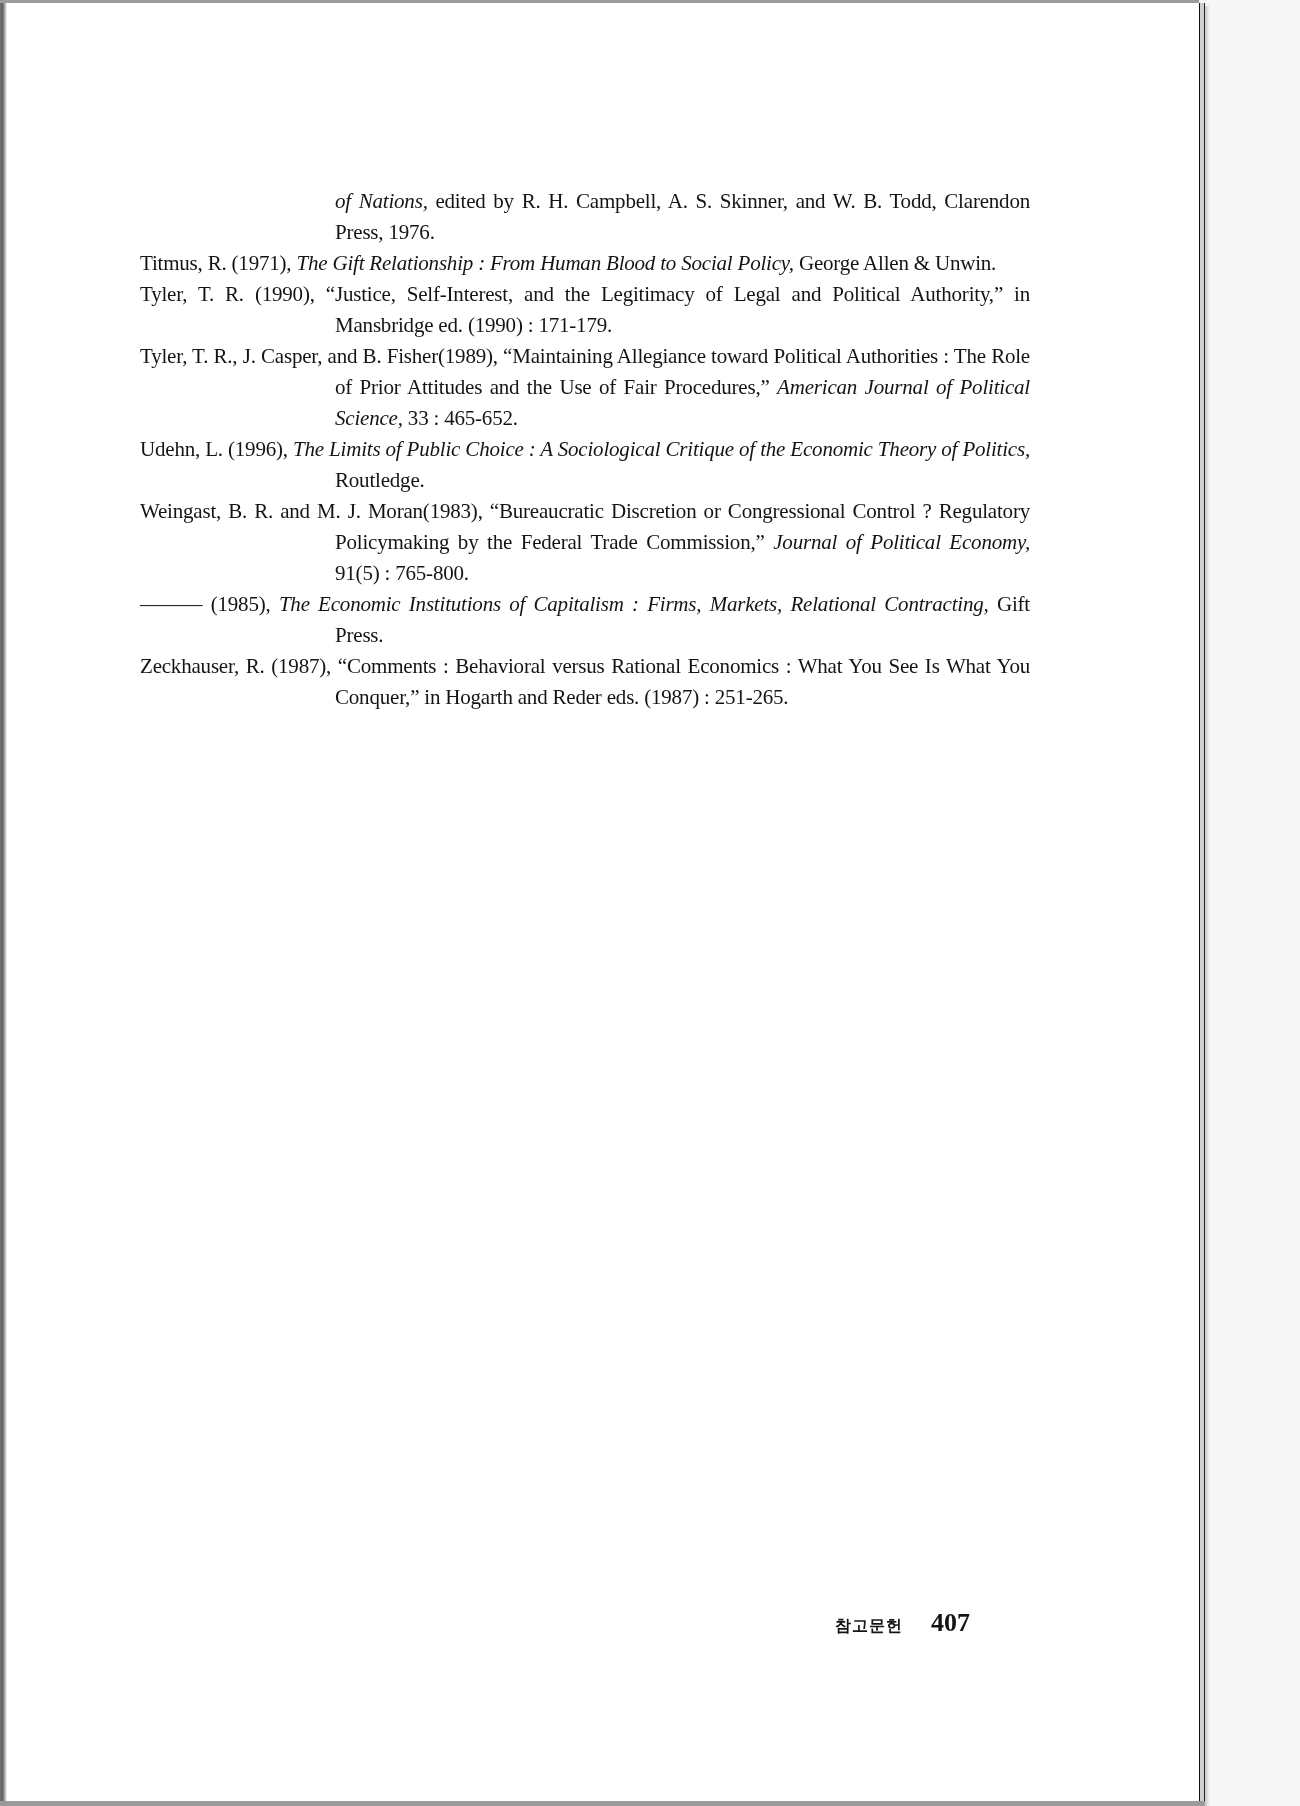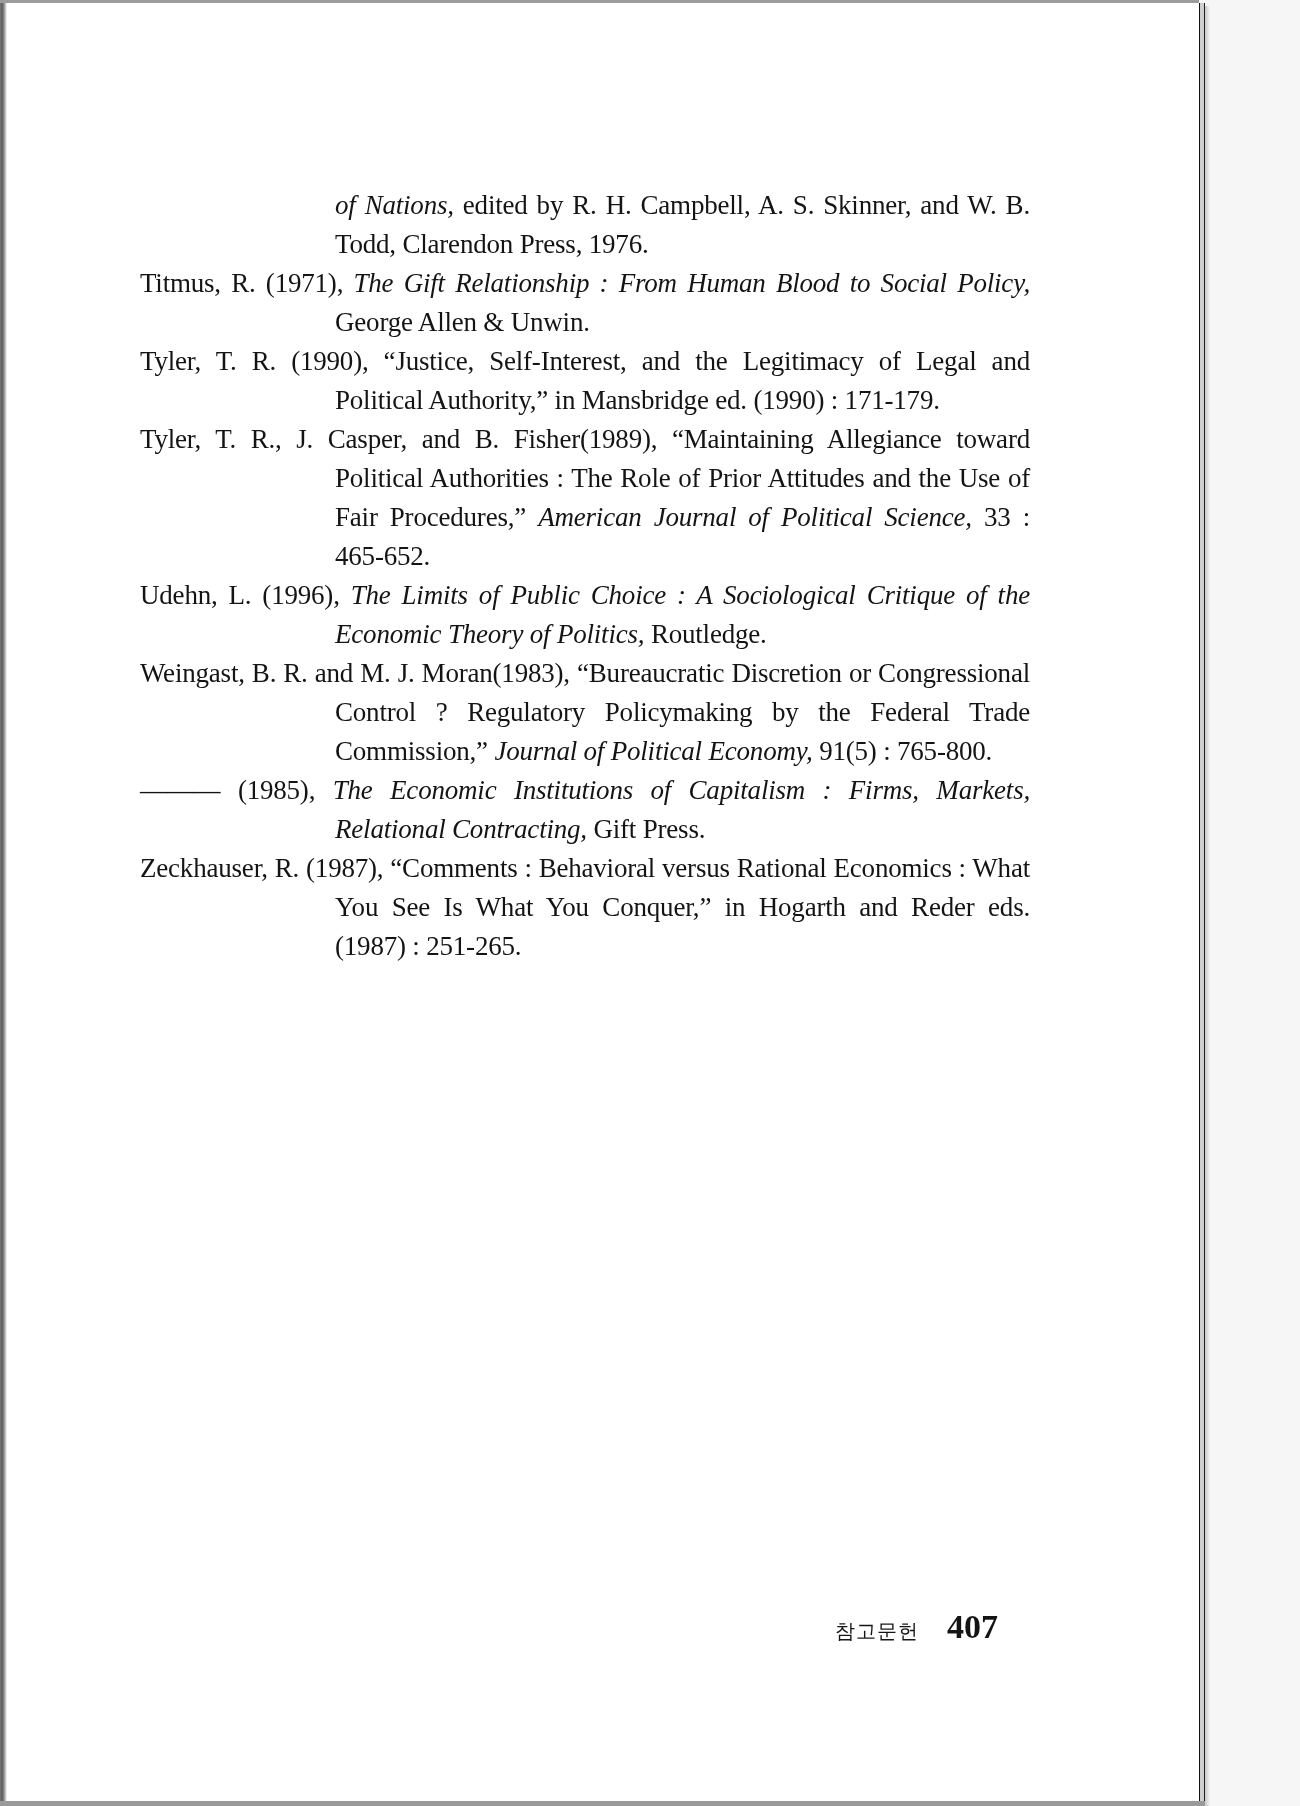--- a/index.html
+++ b/index.html
@@ -31,36 +31,36 @@
     background: linear-gradient(to right, #c8c8c8, #f6f6f6);
   }
   .page-bottom-edge {
     position: absolute; left: 0; top: 1801px; width: 1205px; height: 5px;
     background: #9a9a9a;
   }
   .refs {
     position: absolute; left: 140px; top: 183px; width: 890px;
   }
   .ref {
-    font-size: 27px;
-    line-height: 39px;
+    font-size: 21px;
+    line-height: 31px;
     padding-left: 195px;
     text-indent: -195px;
     text-align: justify;
     letter-spacing: -0.2px;
   }
   .ref.cont { padding-left: 195px; text-indent: 0; }
   .ref i { font-style: italic; }
   .footer {
     position: absolute; left: 835px; top: 1605px;
     font-size: 25px; font-weight: bold;
     display: flex; gap: 28px; align-items: baseline;
   }
-  .footer .kr { font-family: "DejaVu Sans", sans-serif; font-weight: normal; font-size: 20px; letter-spacing: 1px; }
-  .footer .num { font-family: "Liberation Serif", serif; font-weight: bold; font-size: 34px; }
+  .footer .kr { font-family: "DejaVu Sans", sans-serif; font-weight: bold; font-size: 16px; letter-spacing: 1px; }
+  .footer .num { font-family: "Liberation Serif", serif; font-weight: bold; font-size: 26px; }
 </style>
 </head>
 <body>
 
 <div class="page">
   <div class="page-left-edge"></div>
 
   <div class="refs">
       <div class="ref cont"><i>of Nations,</i><span> edited by R. H. Campbell, A. S. Skinner, and W. B. Todd, Clarendon Press, 1976.</span></div>
       <div class="ref"><span>Titmus, R. (1971), </span><i>The Gift Relationship : From Human Blood to Social Policy,</i><span> George Allen &amp; Unwin.</span></div>

